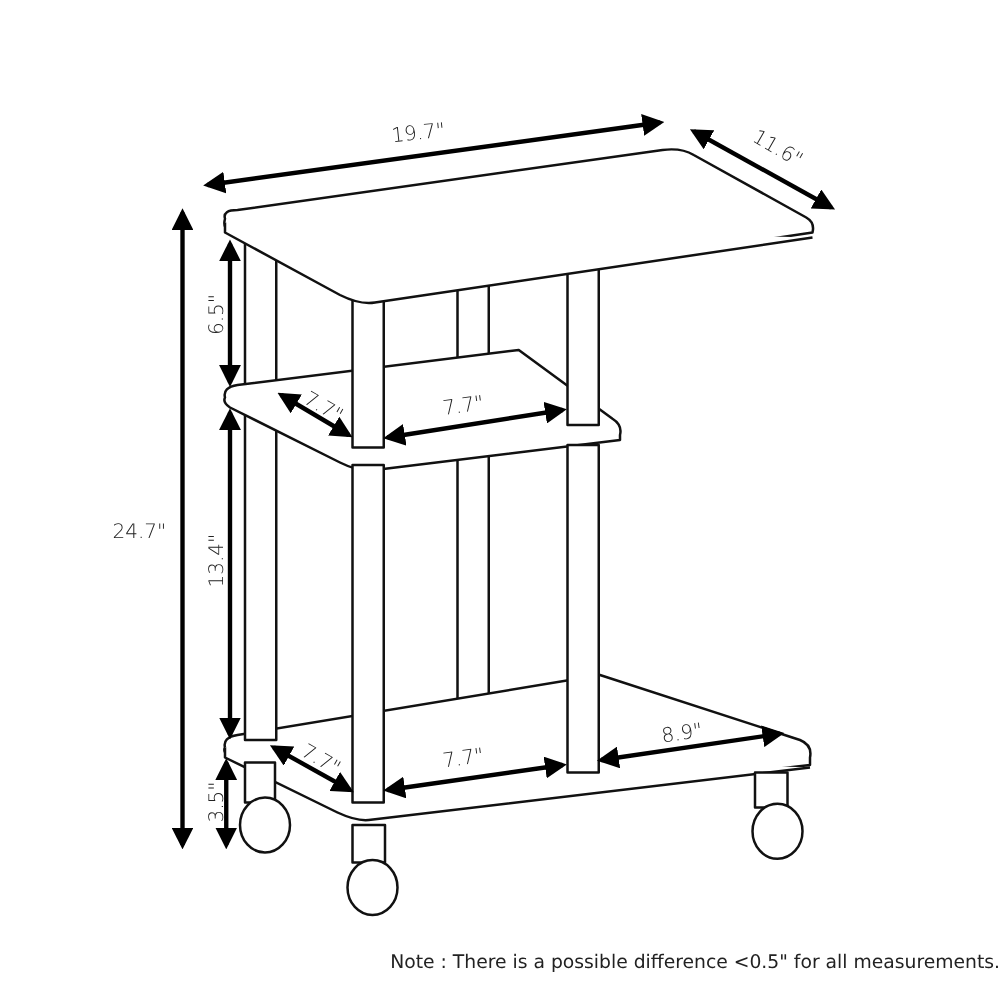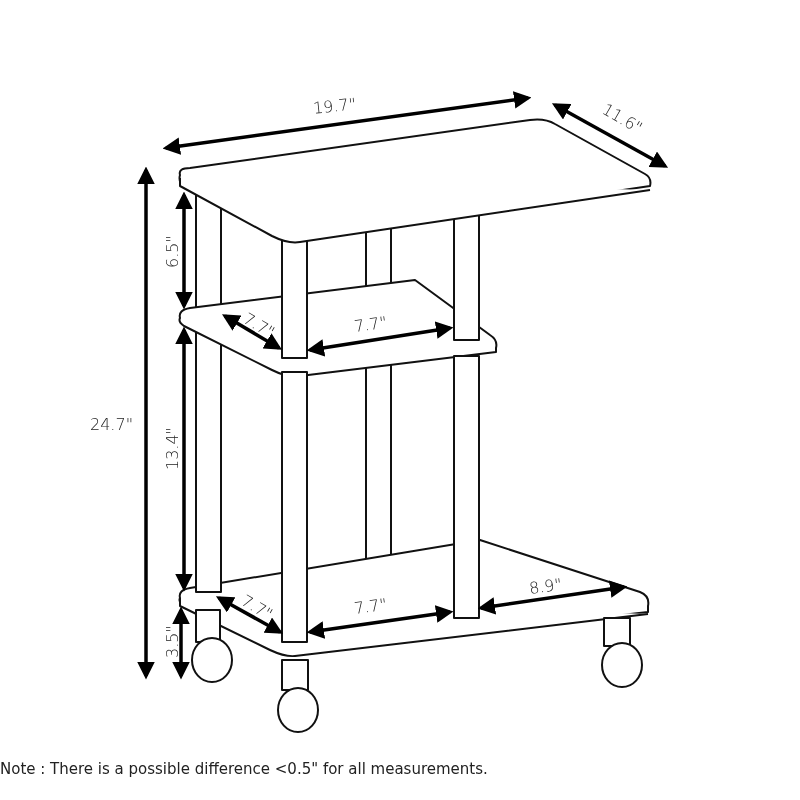--- a/index.html
+++ b/index.html
@@ -1,19 +1,19 @@
 <!DOCTYPE html>
 <html><head>
 <meta charset="utf-8">
 <style>
   html, body { margin: 0; padding: 0; background: #ffffff; }
   body { width: 800px; height: 800px; position: relative; overflow: hidden; font-family: "DejaVu Sans", sans-serif; }
   #diagram { position: absolute; left: 0; top: 0; width: 800px; height: 800px; }
   .dim-label { font-family: "DejaVu Sans", sans-serif; font-size: 16px; fill: #222; font-weight: 300; }
-  .note { position: absolute; left: 0; width: 800px; top: 760px; text-align: left; font-size: 15px; color: #222; font-family: "DejaVu Sans", sans-serif; }
+  .note { position: absolute; left: 0; width: 800px; top: 760px; text-align: right; font-size: 15px; color: #222; font-family: "DejaVu Sans", sans-serif; }
   .outline { fill: #fff; stroke: #111; stroke-width: 2; stroke-linejoin: round; }
   .arrow { stroke: #000; stroke-width: 3.5; fill: none; }
 </style>
 </head>
 <body>
 
 <svg id="diagram" viewBox="0 0 800 800" xmlns="http://www.w3.org/2000/svg">
   <defs>
     <marker id="ah" viewBox="0 0 10 10" refX="8" refY="5" markerWidth="5" markerHeight="5" orient="auto-start-reverse">
       <path d="M0,0 L10,5 L0,10 z" fill="#000"></path>

